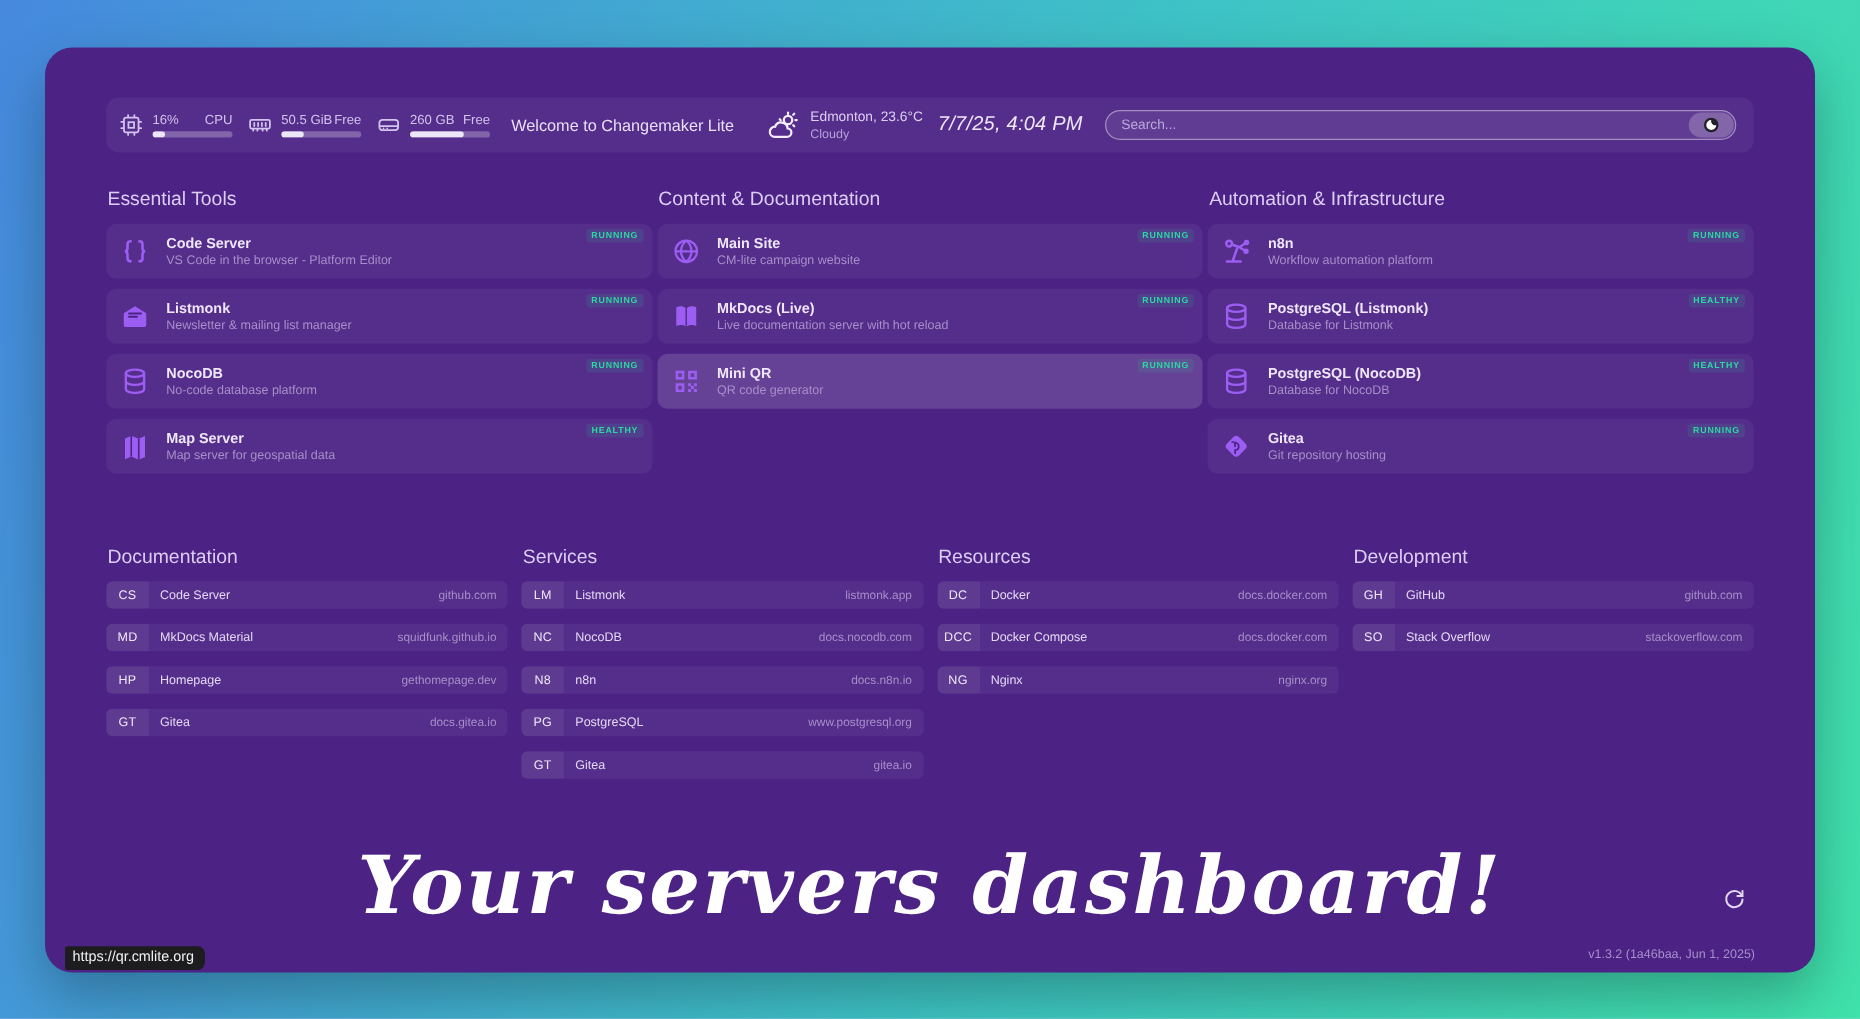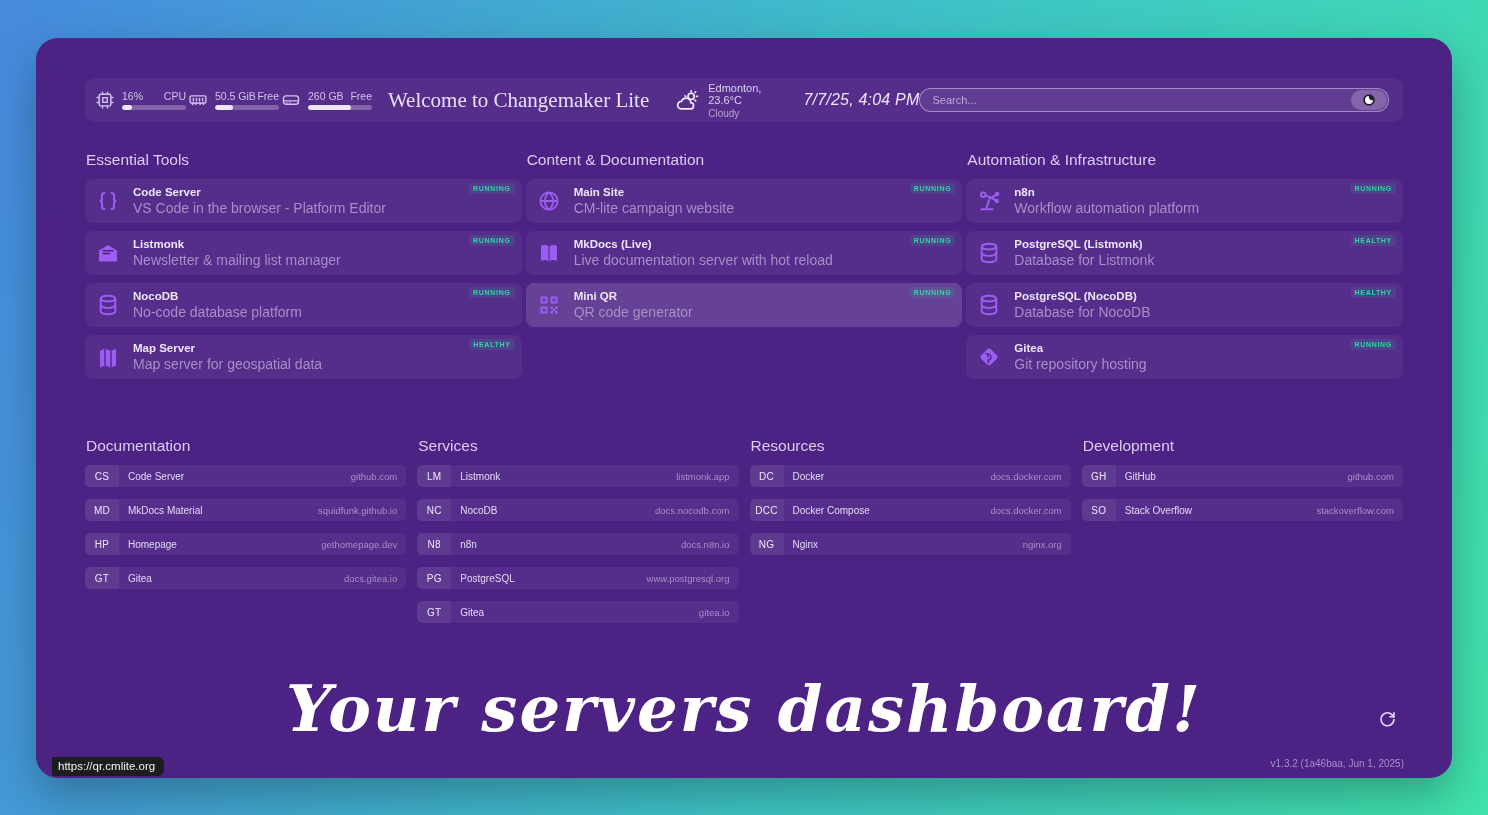--- a/index.html
+++ b/index.html
@@ -12,30 +12,30 @@
   .panel {
     position:absolute; left:36px; top:38px; width:1416px; height:740px;
     background:#4c2285; border-radius:22px; padding:40px 49px 0;
     box-shadow:0 18px 45px rgba(0,0,0,.28);
   }
   
   .topbar {
     height:44px; background:rgba(255,255,255,.055); border-radius:10px;
     display:flex; align-items:center; padding:0 14px 0 10px;
   }
-  .stats { display:flex; gap:2px; width:300px; }
+  .stats { display:flex; gap:12px; width:300px; }
   .stat { display:flex; align-items:center; gap:7px; }
   .icon { display:inline-flex; }
   .icon svg { width:100%; height:100%; display:block; }
   .stat-icon { width:20px; height:20px; color:#d3c3ef; }
   .stat-body { width:64px; }
   .stat-textrow { display:flex; justify-content:space-between; font-size:10.5px; color:#d2c3ec; margin-bottom:3px; }
   .bar { height:5px; border-radius:3px; background:rgba(255,255,255,.26); overflow:hidden; }
   .bar-fill { height:100%; border-radius:3px; background:#ece6f8; }
-  .greeting { font-size:21px; color:#e9dff7; white-space:nowrap; margin-left:14px;font-family:Liberation Serif, serif; }
+  .greeting { font-size:13px; color:#e9dff7; white-space:nowrap; margin-left:14px; }
   .weather { display:flex; align-items:center; gap:8px; margin-left:26px; cursor:pointer; }
   .weather-icon { width:27px; height:27px; color:#f3edfb; }
   .weather-line1 { font-size:11px; color:#ddd0f2; }
   .weather-line2 { font-size:10px; color:#b5a2d8; margin-top:2px; }
   .datetime { font-size:16px; color:#eee6f9; white-space:nowrap; margin-left:12px; letter-spacing:.2px;font-style:italic; }
   .search { position:relative; margin-left:auto; width:505px; height:24px; }
   .search input {
     width:100%; height:100%; border-radius:12px;
     border:1px solid rgba(255,255,255,.42); background:rgba(255,255,255,.07);
     color:#ece4f8; font-size:11px; padding:0 46px 0 12px; outline:none;
@@ -51,21 +51,21 @@
   
   .services-grid { display:grid; grid-template-columns:repeat(3,1fr); gap:4px; margin-top:29px; }
   .section-title { font-size:15.5px; font-weight:500; color:#dccdf4; margin:0 0 10px 1px; }
   .service-card {
     position:relative; height:44px; border-radius:8px; background:rgba(255,255,255,.05);
     display:flex; align-items:center; padding:0 11px; gap:13px; margin-bottom:8px; cursor:pointer;
   }
   .service-card.hovered { background:rgba(255,255,255,.145); }
   .service-icon { width:24px; height:24px; color:#9c5ef2; flex:none; }
   .service-name { font-size:11.5px; font-weight:700; color:#eee6f9; margin-bottom:2px; }
-  .service-desc { font-size:14px; color:#a78fc9; }
+  .service-desc { font-size:10px; color:#a78fc9; }
   .status-badge {
     position:absolute; top:4px; right:7px; font-size:7px; font-weight:700;
     letter-spacing:.7px; color:#2ed8a3; background:rgba(35,200,150,.13);
     padding:2px 4px; border-radius:3px;
   }
   
   .bookmarks-grid { display:grid; grid-template-columns:repeat(4,1fr); gap:11px; margin-top:50px; align-items:start; }
   .bookmark-row {
     display:flex; align-items:center; height:22px; border-radius:5px;
     background:rgba(255,255,255,.055); margin-bottom:12px; overflow:hidden; cursor:pointer;

